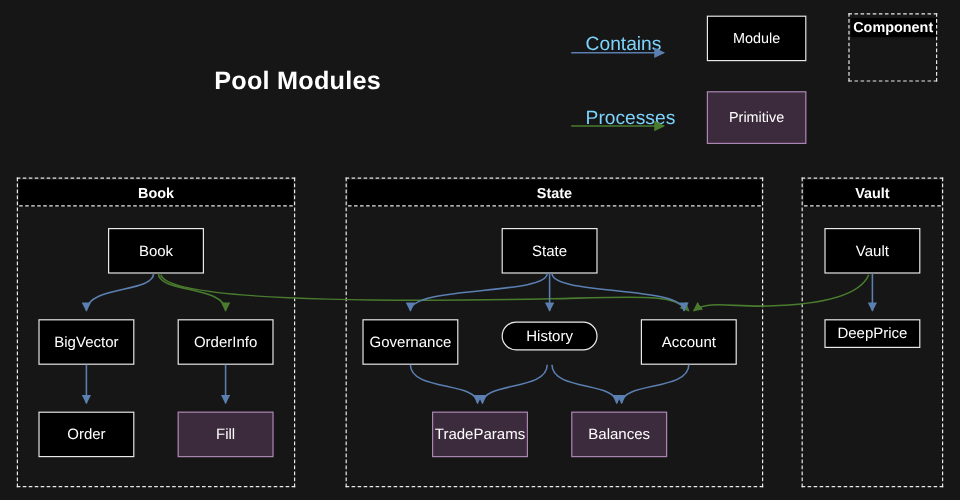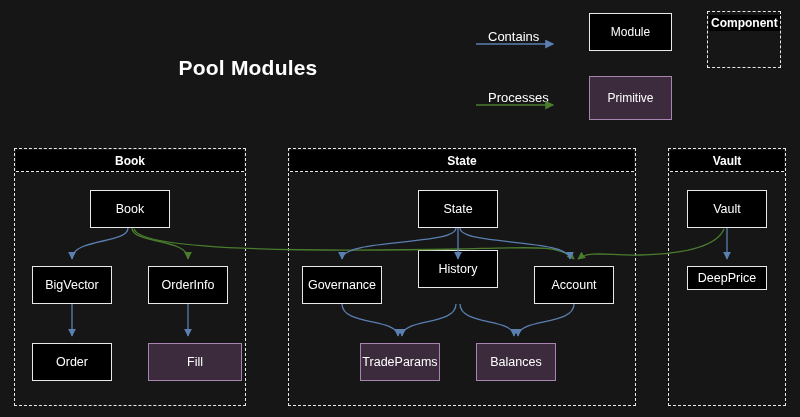--- a/index.html
+++ b/index.html
@@ -21,22 +21,22 @@
     color:#ffffff;
     font-size:21px;
     font-weight:bold;
     letter-spacing:.2px;
     white-space:nowrap;
   }
 
   
   .legend-label{
     position:absolute;
-    color:#ffffff;
-    font-size:13px;
+    color:#7dd3fc;
+    font-size:16px;
     white-space:nowrap;
   }
   .legend-box{
     position:absolute;
     box-sizing:border-box;
     display:flex;align-items:center;justify-content:center;
     color:#ffffff;
     font-size:12px;
     white-space:nowrap;
   }
@@ -122,36 +122,36 @@
   </div>
   <div class="node module" style="left:32px;top:266px;width:80px;height:38px;">
     <span>BigVector</span>
   </div>
   <div class="node module" style="left:148px;top:266px;width:80px;height:38px;">
     <span>OrderInfo</span>
   </div>
   <div class="node module" style="left:32px;top:343px;width:80px;height:38px;">
     <span>Order</span>
   </div>
-  <div class="node primitive" style="left:148px;top:343px;width:94px;height:38px;">
+  <div class="node primitive" style="left:148px;top:343px;width:80px;height:38px;">
     <span>Fill</span>
   </div>
 
   <div class="group" style="left:288px;top:148px;width:348px;height:258px;"></div>
   <div class="group-header" style="left:290px;top:150px;width:344px;height:22px;">
     <span>State</span>
   </div>
 
   <div class="node module" style="left:418px;top:190px;width:80px;height:38px;">
     <span>State</span>
   </div>
   <div class="node module" style="left:302px;top:266px;width:80px;height:38px;">
     <span>Governance</span>
   </div>
-  <div class="node module" style="left:418px;top:250px;width:80px;height:38px;">
+  <div class="node module" style="left:418px;top:268px;width:80px;height:24px;border-radius:17px;">
     <span>History</span>
   </div>
   <div class="node primitive" style="left:360px;top:343px;width:80px;height:38px;">
     <span>TradeParams</span>
   </div>
   <div class="node module" style="left:534px;top:266px;width:80px;height:38px;">
     <span>Account</span>
   </div>
   <div class="node primitive" style="left:476px;top:343px;width:80px;height:38px;">
     <span>Balances</span>

